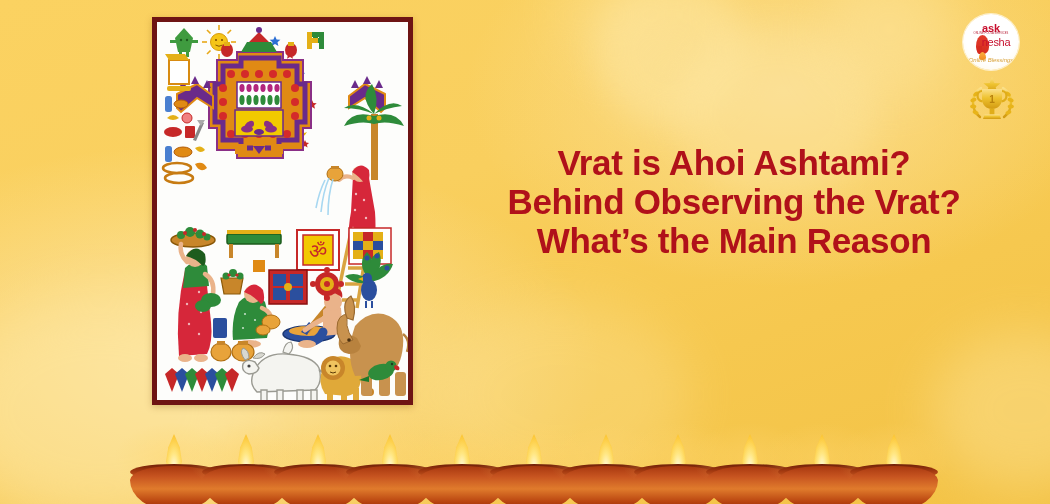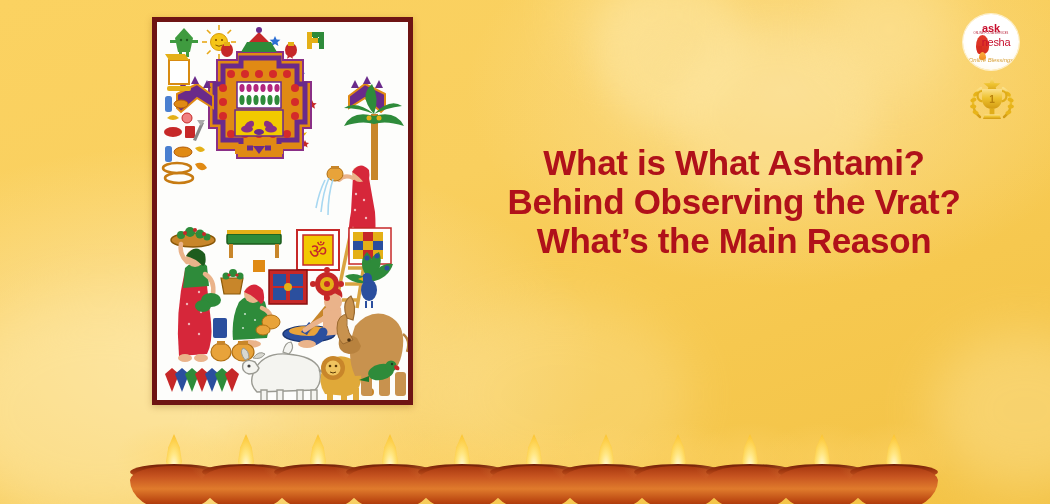--- a/index.html
+++ b/index.html
@@ -276,21 +276,21 @@
       <path d="M16 13 H36 V22 C36 29.5 31.5 33 26 33 C20.5 33 16 29.5 16 22 Z" fill="url(#gold)"></path>
       <path d="M16 15 C10.5 15, 9.5 24, 16.5 25.5" fill="none" stroke="#e0ad1a" stroke-width="2.2"></path>
       <path d="M36 15 C41.5 15, 42.5 24, 35.5 25.5" fill="none" stroke="#e0ad1a" stroke-width="2.2"></path>
       <rect x="23.6" y="32.5" width="4.8" height="6" fill="#e0ad1a"></rect>
       <path d="M18.5 38.5 H33.5 L35 43 H17 Z" fill="url(#gold)"></path>
       <text x="26" y="26.5" font-family="Liberation Sans, sans-serif" font-size="10" font-weight="700" fill="#b8820c" text-anchor="middle">1</text>
     </svg>
   </div>
 
   <div class="headline">
-    <span class="ln">What is What Ashtami?</span>
+    <span class="ln">Vrat is Ahoi Ashtami?</span>
     <span class="ln">Behind Observing the Vrat?</span>
     <span class="ln">What’s the Main Reason</span>
   </div>
 
   <div class="poster">
     <div class="poster-inner">
       <svg viewBox="0 0 251 378" preserveAspectRatio="none">
         <rect width="251" height="378" fill="#fdfdfb"></rect>
 
         <g>

